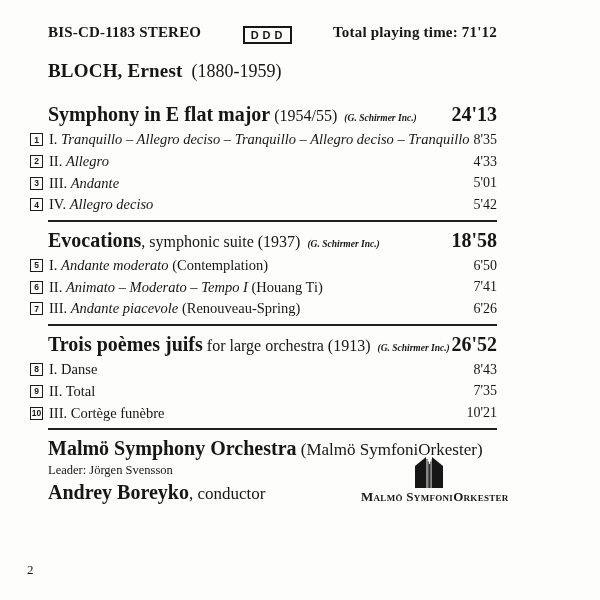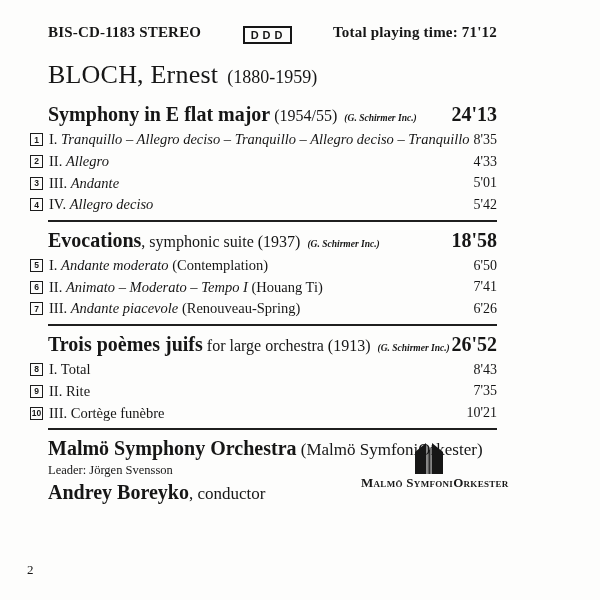--- a/index.html
+++ b/index.html
@@ -34,21 +34,21 @@
     font-family: Liberation Sans, sans-serif;
     font-weight: bold;
     font-size: 11px;
     letter-spacing: 4px;
     line-height: 12px;
     margin-top: 2px;
   }
 
   
   .composer { margin-top: 14px; height: 36px; }
-  .composer-name { font-size: 26px; font-weight: normal; letter-spacing: 0.2px; }
+  .composer-name { font-size: 19px; font-weight: bold; letter-spacing: 0.2px; }
   .composer-dates { font-size: 18px; margin-left: 5px; }
 
   
   .work-header { display: flex; align-items: baseline; margin-top: 7px; }
   .work-title-line { flex: 1; white-space: nowrap; }
   .work-title { font-size: 20px; font-weight: bold; }
   .work-subtitle { font-size: 16px; }
   .work-publisher { font-size: 9.5px; font-weight: bold; font-style: italic; margin-left: 7px; text-align: right; }
   .work-duration { font-size: 20px; font-weight: bold; }
 
@@ -88,21 +88,21 @@
   .orchestra-name { font-size: 20px; font-weight: bold; }
   .orchestra-paren { font-size: 17px; }
   .leader-line { font-size: 12.5px; height: 16px; }
   .conductor-line { margin-top: 2px; height: 26px; }
   .conductor-name { font-size: 20px; font-weight: bold; }
   .conductor-role { font-size: 17px; }
 
   
   .orch-logo {
     position: absolute;
-    top: 4px; right: 0;
+    top: 18px; right: 0;
     width: 136px;
     text-align: right;
   }
   .orch-logo svg { display: block; margin: 0 auto; }
   .orch-logo-text {
     margin-top: 1px;
     font-variant: small-caps;
     font-size: 13px;
     font-weight: bold;
     letter-spacing: 0.3px;
@@ -188,26 +188,26 @@
   <div class="rule"></div>
 
   <div>
     <div class="work-header">
       <span class="work-title-line"><span class="work-title">Trois poèmes juifs</span><span class="work-subtitle"> for large orchestra (1913)</span><span class="work-publisher">(G. Schirmer Inc.)</span></span>
       <span class="work-duration">26'52</span>
     </div>
     <div class="tracks">
       <div class="track">
         <span class="track-no">8</span>
-        <span class="track-title"><span class="rom">I. Total</span><span class="ital"></span><span class="rom"></span></span>
+        <span class="track-title"><span class="rom">I. Danse</span><span class="ital"></span><span class="rom"></span></span>
         <span class="track-time">8'43</span>
       </div>
       <div class="track">
         <span class="track-no">9</span>
-        <span class="track-title"><span class="rom">II. Rite</span><span class="ital"></span><span class="rom"></span></span>
+        <span class="track-title"><span class="rom">II. Total</span><span class="ital"></span><span class="rom"></span></span>
         <span class="track-time">7'35</span>
       </div>
       <div class="track">
         <span class="track-no">10</span>
         <span class="track-title"><span class="rom">III. Cortège funèbre</span><span class="ital"></span><span class="rom"></span></span>
         <span class="track-time">10'21</span>
       </div>
     </div>
   </div>
   <div class="rule"></div>

